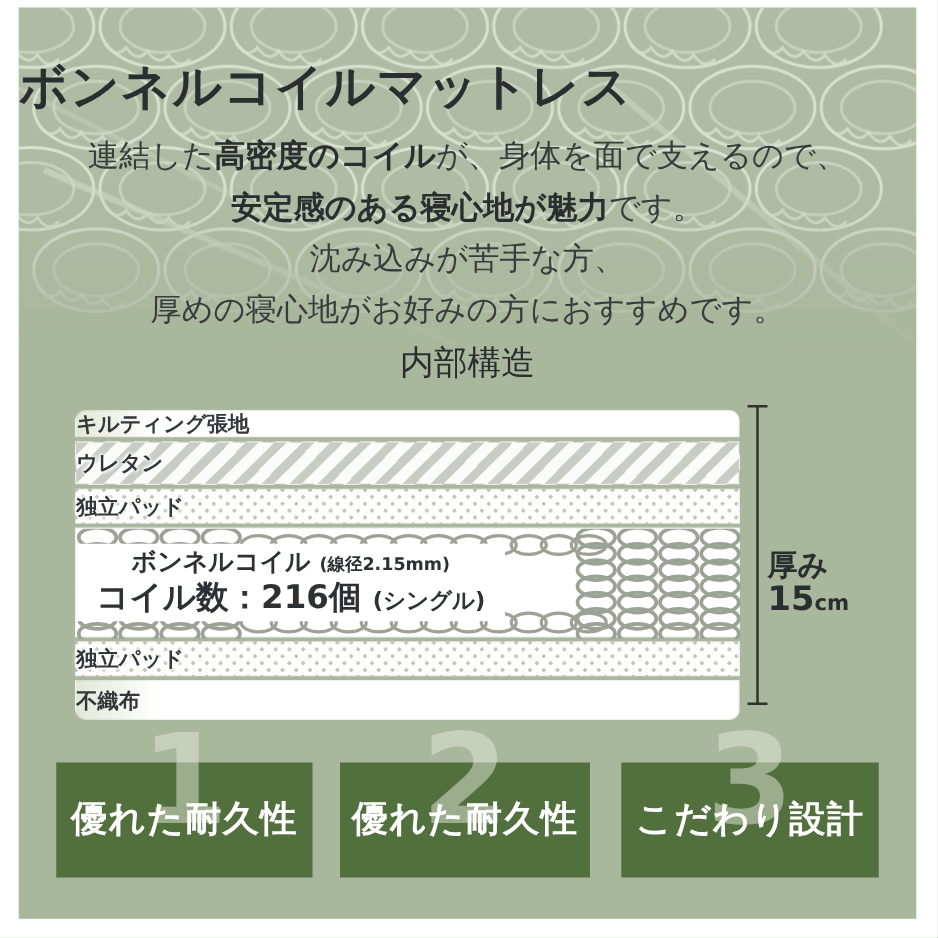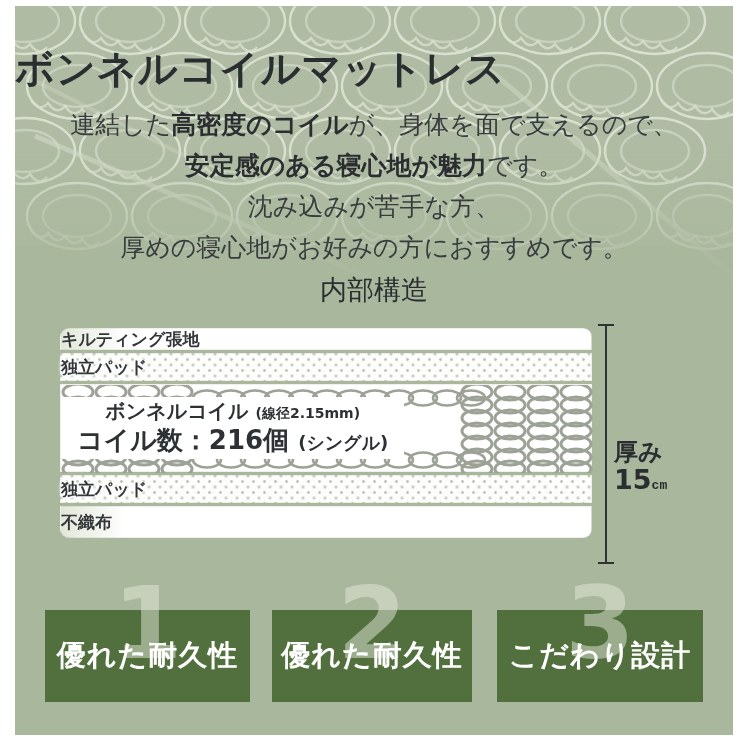--- a/index.html
+++ b/index.html
@@ -41,21 +41,21 @@
   .coil-text .ct1 .small{font-size:14px;}
   .coil-text .ct2{font-size:26px;font-weight:700;color:#2e3134;}
   .coil-text .ct2 .small2{font-size:18px;}
 
   .mline{position:absolute;left:590px;top:319px;width:2px;height:239px;background:#2f3133;}
   .mcap{position:absolute;left:583px;width:16px;height:2px;background:#2f3133;}
   .mtop{top:318px;} .mbot{top:556px;}
   .mlabel{position:absolute;left:599px;top:414px;color:#2b2e31;line-height:1.1;}
   .mlabel .mword{font-size:24px;font-weight:700;margin-top:19px;}
   .mlabel .mval{font-size:27px;font-weight:700;}
-  .mlabel .munit{font-size:13px;font-weight:700;font-family:Liberation Mono, monospace;}
+  .mlabel .munit{font-size:17px;font-weight:700;}
 
   .feature{position:absolute;top:604px;height:92px;background:#52703e;}
   .f1{left:30px;width:205px;} .f2{left:257px;width:200px;} .f3{left:482px;width:206px;}
   .fnum{position:absolute;left:50%;top:-36px;transform:translateX(-50%);
         font-size:100px;font-weight:700;line-height:1;color:rgba(228,234,218,0.5);z-index:1;}
   .flabel{position:relative;z-index:2;width:100%;height:100%;display:flex;align-items:center;
         justify-content:center;color:#ffffff;font-size:29px;font-weight:700;letter-spacing:1px;}
 </style>
 </head>
 <body>
@@ -120,20 +120,23 @@
       <p>沈み込みが苦手な方、</p>
       <p>厚めの寝心地がお好みの方におすすめです。</p>
     </div>
 
     <h2 class="sec-heading">内部構造</h2>
 
     <div class="diagram">
       <div class="layer l-top">
         <span>キルティング張地</span>
       </div>
+      <div class="layer l-stripes">
+        <span>ウレタン</span>
+      </div>
       <div class="layer l-dots">
         <span>独立パッド</span>
       </div>
       <div class="layer l-coil">
         <svg class="coil-art" width="532" height="88" viewBox="0 0 532 88">
           <defs>
             <g id="spr" fill="none" stroke="#9ca295" stroke-width="3">
               <ellipse cx="0" cy="7" rx="15" ry="8"></ellipse>
               <ellipse cx="0" cy="20" rx="15" ry="8"></ellipse>
               <ellipse cx="0" cy="33" rx="15" ry="8"></ellipse>

